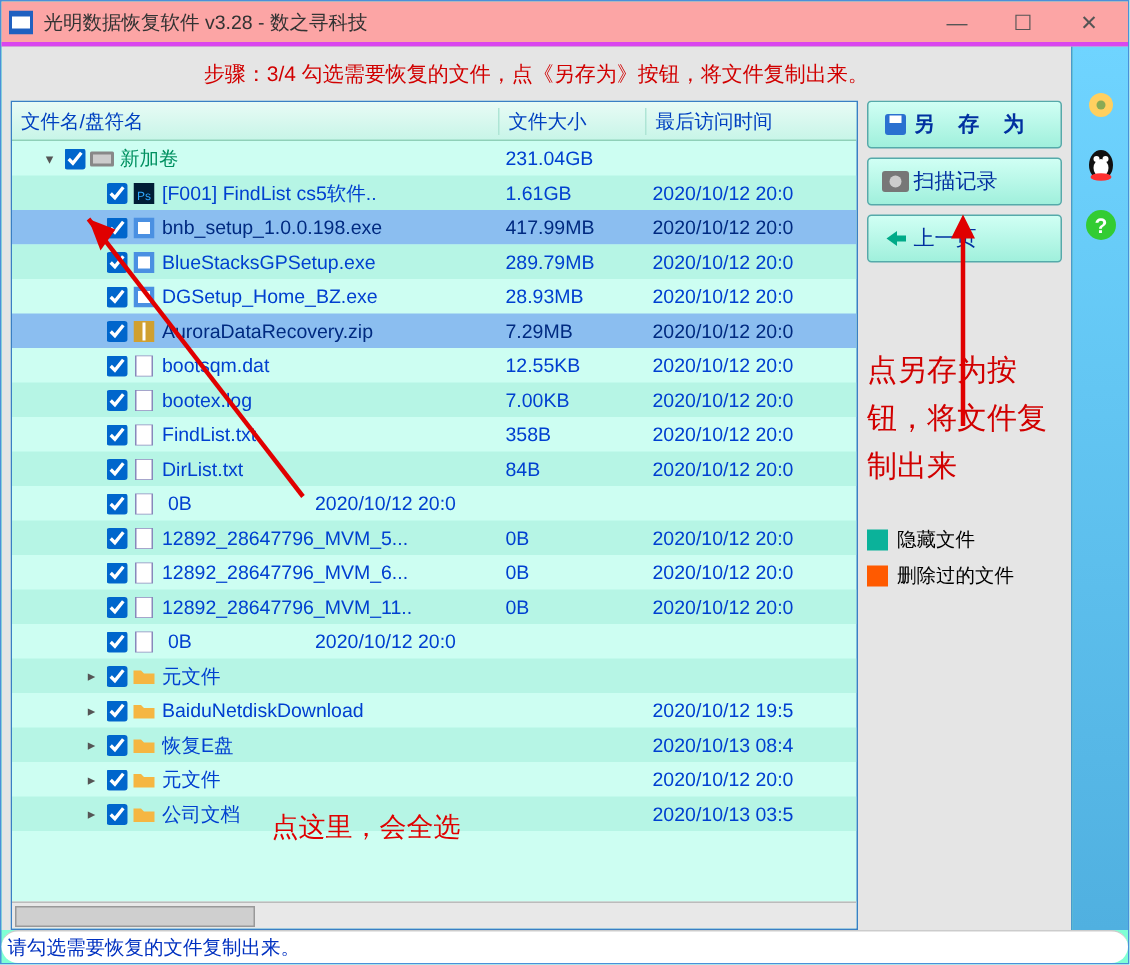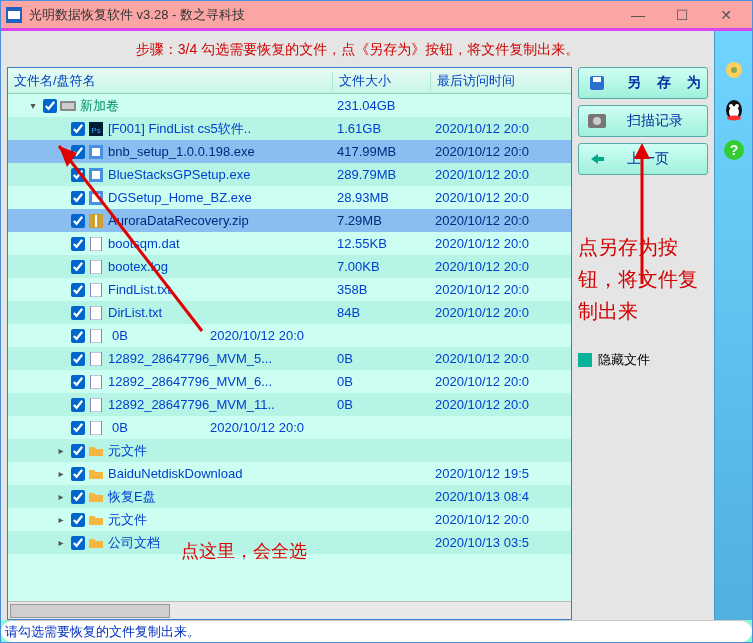--- a/index.html
+++ b/index.html
@@ -32,21 +32,21 @@
   .row .ficon { width:16px; height:14px; margin-right:4px; display:inline-flex; align-items:center; justify-content:center; font-size:11px; }
   .row .fname { flex:1; overflow:hidden; white-space:nowrap; text-overflow:ellipsis; }
   .row .fsize { width:98px; padding-left:4px; }
   .row .fdate { width:140px; padding-left:4px; overflow:hidden; white-space:nowrap; }
   .row.vol .fname { color: #009060; font-weight:500; }
 
   .scroll-h { height:18px; background:#e8e8e8; border-top:1px solid #bbb; display:flex; align-items:center; }
   .scroll-h .thumb { height:14px; width:160px; background:#cfcfcf; border:1px solid #999; margin-left:2px; }
 
   .side { width:130px; display:flex; flex-direction:column; gap:6px; padding-top: 0; }
-  .btn { height:32px; border:1px solid #5aa; background: linear-gradient(#d0fff4,#a0f0dc); display:flex; align-items:center; gap:20px; padding-left:8px; color:#0030a0; font-size:14px; border-radius:3px; cursor:pointer; }
+  .btn { height:32px; border:1px solid #5aa; background: linear-gradient(#d0fff4,#a0f0dc); display:flex; align-items:center; gap:2px; padding-left:8px; color:#0030a0; font-size:14px; border-radius:3px; cursor:pointer; }
   .btn .bicon { width:20px; height:20px; display:flex; align-items:center; justify-content:center; }
   .btn.primary { font-weight:700; letter-spacing:6px; }
   .side-note { margin-top: 50px; color:#d10000; font-size:20px; line-height:1.6; font-weight:500; }
   .legend { margin-top:18px; font-size:13px; }
   .legend-row { display:flex; align-items:center; gap:6px; margin-bottom:6px; }
   .swatch { width:14px; height:14px; }
   .swatch.teal { background:#0bb29a; }
   .swatch.orange { background:#ff5a00; }
 
   .right-strip { width:38px; background: linear-gradient(#6fd4ff,#50b0e0); display:flex; flex-direction:column; align-items:center; padding-top:26px; gap:14px; border-left:1px solid #4a9acc; }
@@ -389,20 +389,24 @@
             <span>上一页</span>
           </div>
 
           <div class="side-note">点另存为按钮，将文件复制出来</div>
 
           <div class="legend">
             <div class="legend-row">
               <div class="swatch teal"></div>
               <span>隐藏文件</span>
             </div>
+            <div class="legend-row">
+              <div class="swatch orange"></div>
+              <span>删除过的文件</span>
+            </div>
           </div>
         </div>
       </div>
 
       <svg class="arrow1" viewBox="0 0 180 210">
         <line x1="165" y1="200" x2="22" y2="15" stroke="#e00000" stroke-width="3"></line>
         <polygon points="22,15 40,22 30,36" fill="#e00000"></polygon>
       </svg>
       <div class="anno anno-text1">点这里，会全选</div>
 

